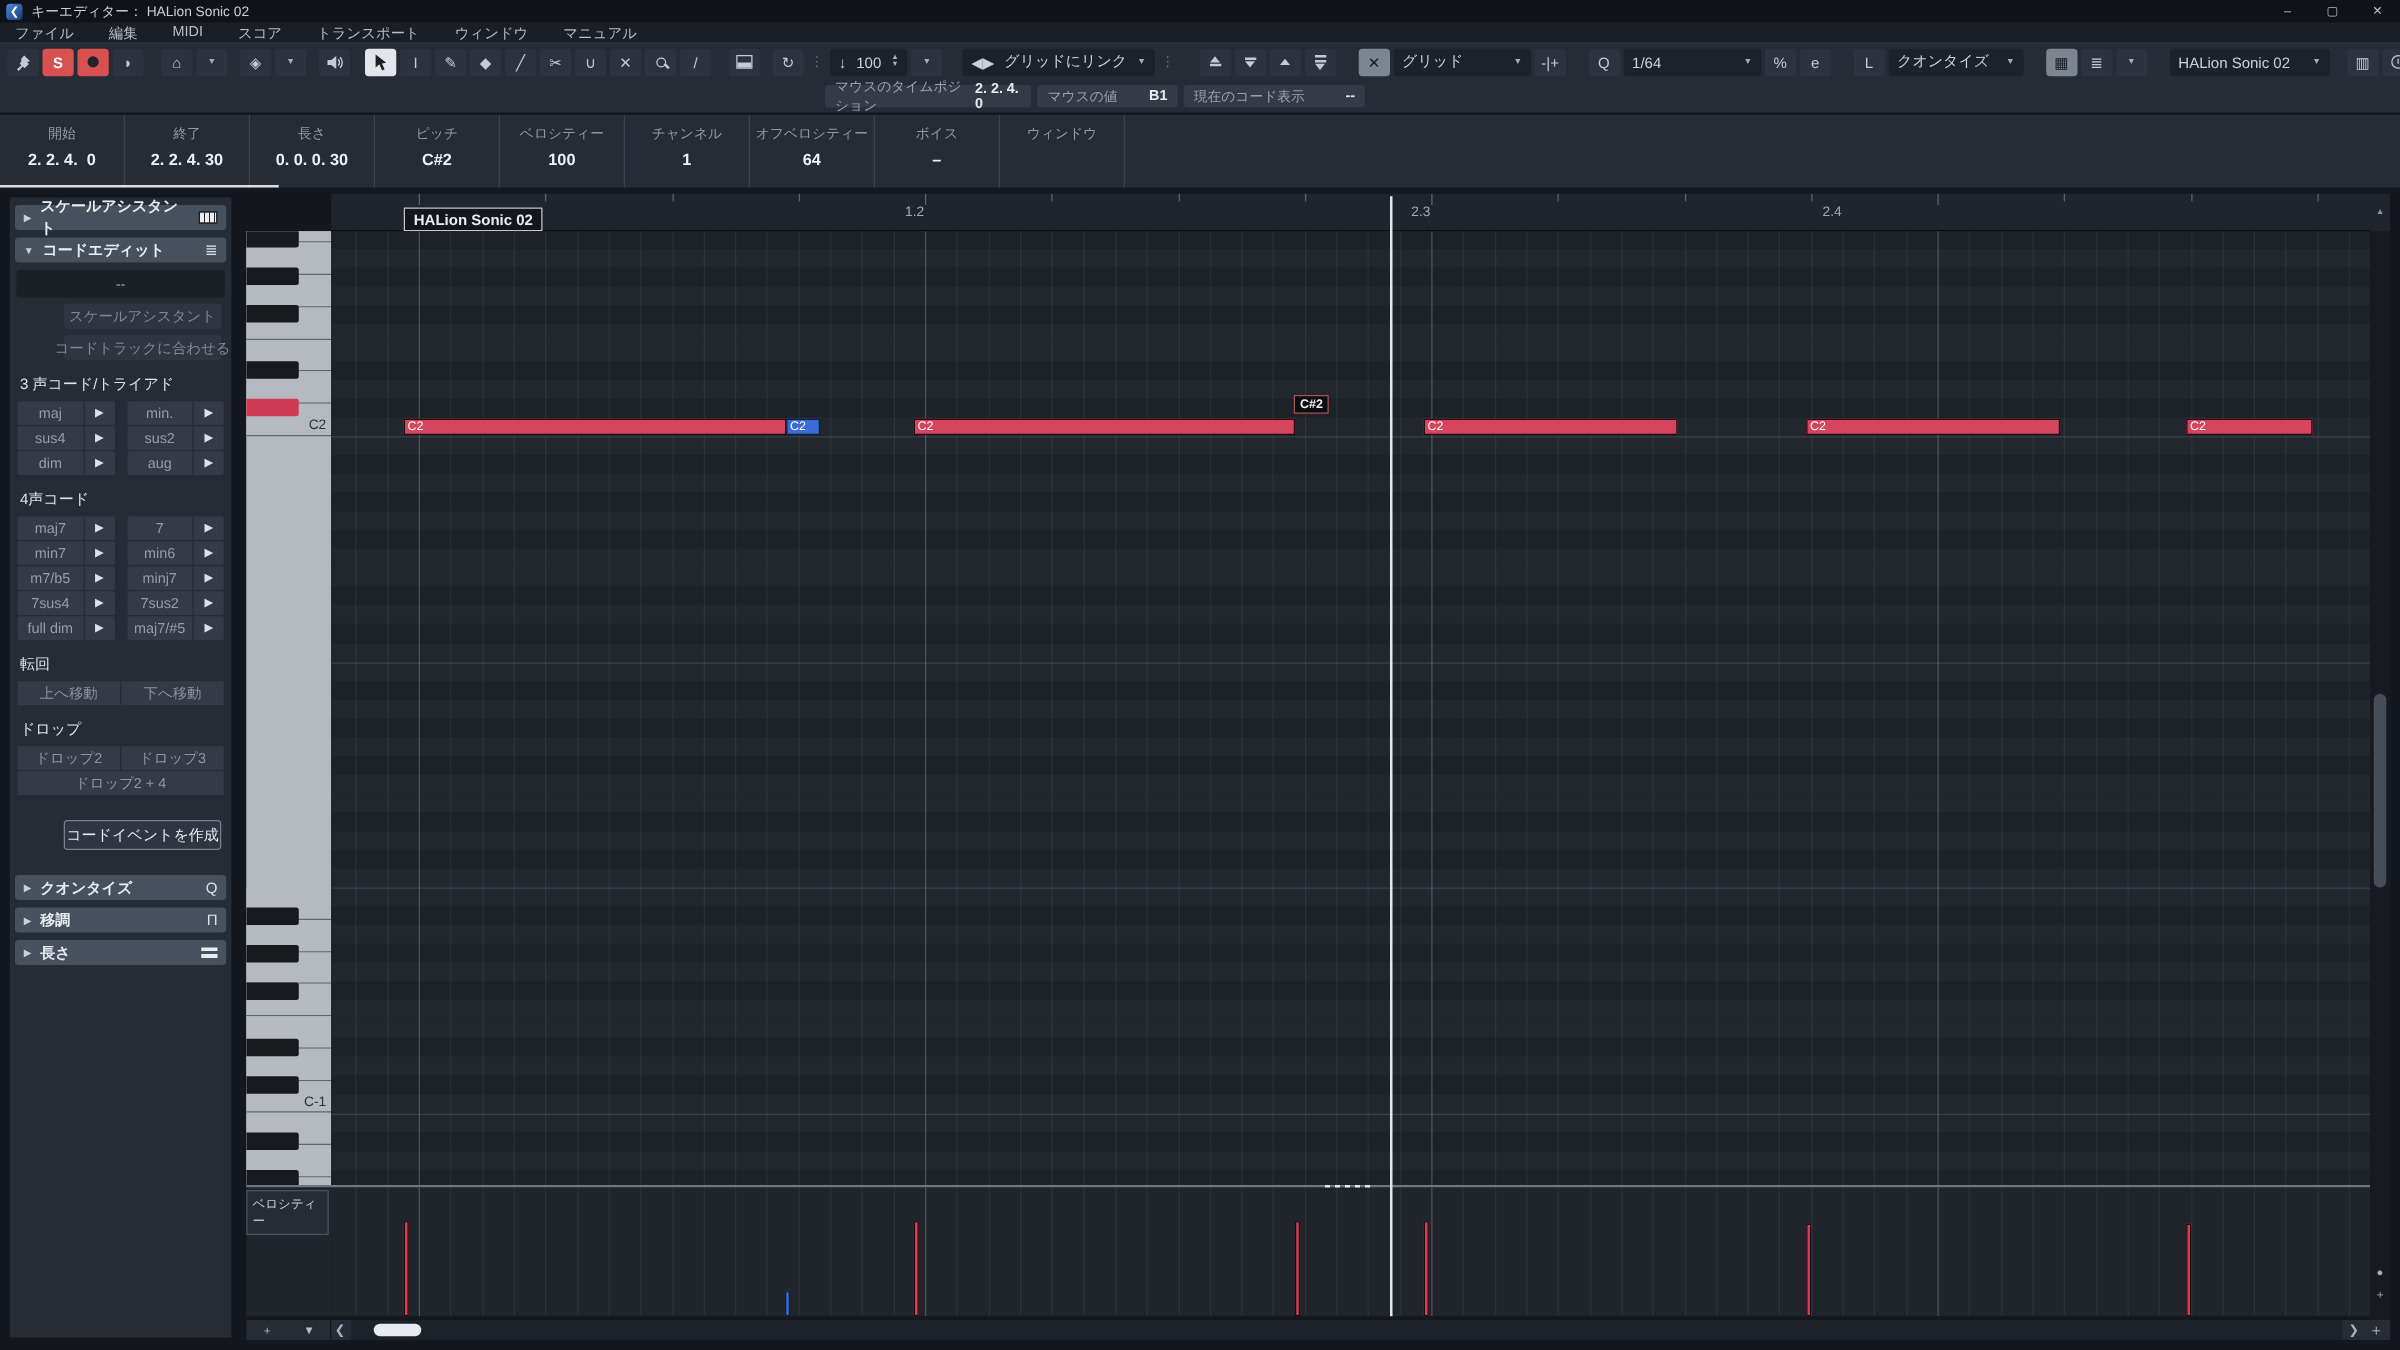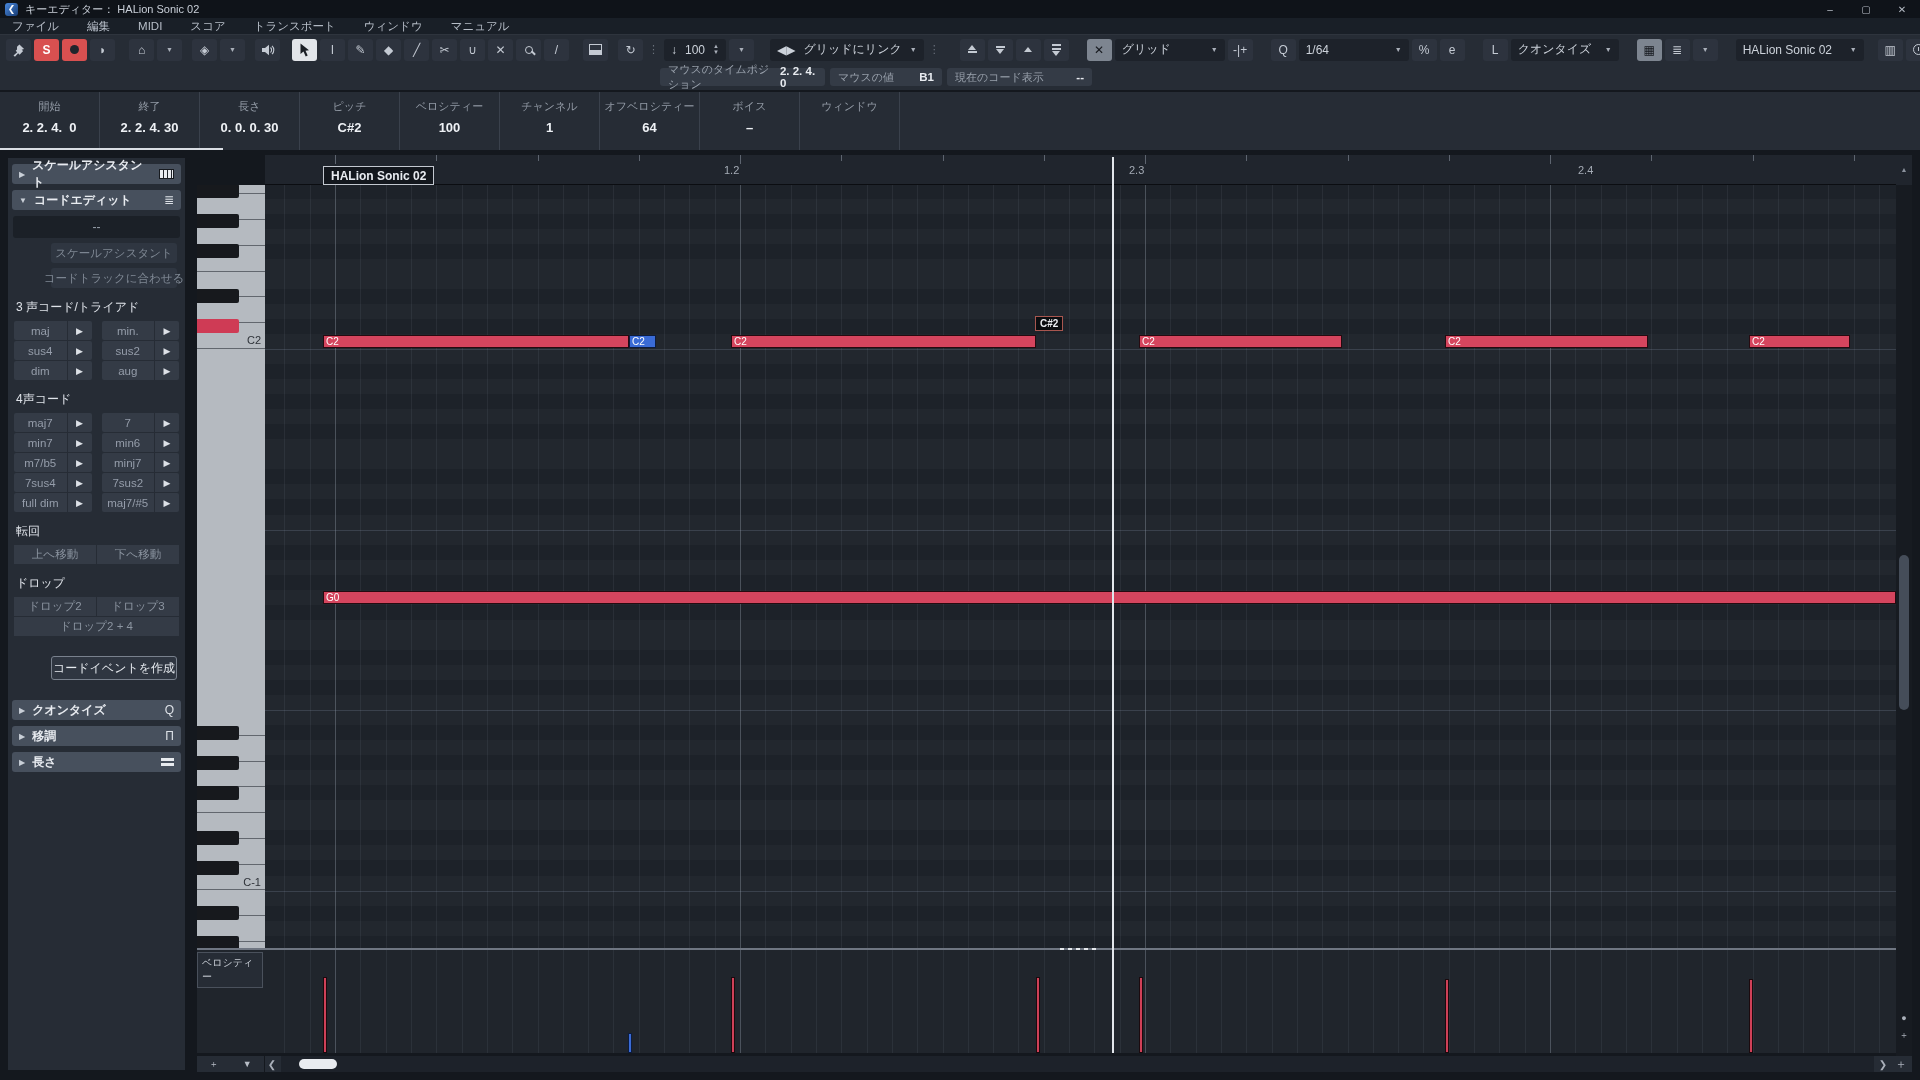--- a/index.html
+++ b/index.html
@@ -462,21 +462,21 @@
       <div class="rtick" style="left: 880px; height: 9px;"></div>
       <div class="rtick" style="left: 981.25px; height: 6px;"></div>
       <div class="rtick" style="left: 1082.5px; height: 6px;"></div>
       <div class="rtick" style="left: 1183.75px; height: 6px;"></div>
       <div class="rtick" style="left: 1285px; height: 9px;"></div>
       <div class="rtick" style="left: 1386.25px; height: 6px;"></div>
       <div class="rtick" style="left: 1487.5px; height: 6px;"></div>
       <div class="rtick" style="left: 1588.75px; height: 6px;"></div>
       <div class="rlabel" style="left: 459px;">1.2</div>
       <div class="rlabel" style="left: 864px;">2.3</div>
-      <div class="rlabel" style="left: 1313px;">2.4</div>
+      <div class="rlabel" style="left: 1193px;">2.4</div>
     </div>
 
   <div class="keys" id="keys">
       <div class="octblock" style="top: -16.5px;">
         <div class="wkey" style="top: 0px;"></div>
         <div class="wkey" style="top: 25.7857px;"></div>
         <div class="wkey" style="top: 51.5714px;"></div>
         <div class="wkey" style="top: 77.3571px;"></div>
         <div class="wkey" style="top: 103.143px;"></div>
         <div class="wkey" style="top: 128.929px;"></div>
@@ -631,21 +631,20 @@
       <div class="vline" style="left: 1538.12px;"></div>
       <div class="vline" style="left: 1563.44px;"></div>
       <div class="vline" style="left: 1588.75px;"></div>
       <div class="vline" style="left: 1614.06px;"></div>
       <div class="note" style="left: 58px; top: 150px; width: 306px;">C2</div>
       <div class="note selected" style="left: 364px; top: 150px; width: 27px;">C2</div>
       <div class="note" style="left: 466px; top: 150px; width: 305px;">C2</div>
       <div class="note" style="left: 874px; top: 150px; width: 203px;">C2</div>
       <div class="note" style="left: 1180px; top: 150px; width: 203px;">C2</div>
       <div class="note" style="left: 1484px; top: 150px; width: 101px;">C2</div>
-      <div class="note" style="left: 58px; top: 406px; width: 1573px;">G0</div>
     </div>
 
   <div class="tooltip" id="tooltip" style="left: 1035px; top: 316px;">C#2</div>
 
   <div class="lanediv"></div>
   <div class="lanehandle"></div>
   <div class="laneleft">
     <div class="velbox">ベロシティー</div>
   </div>
   <div class="vellane" id="vellane">

